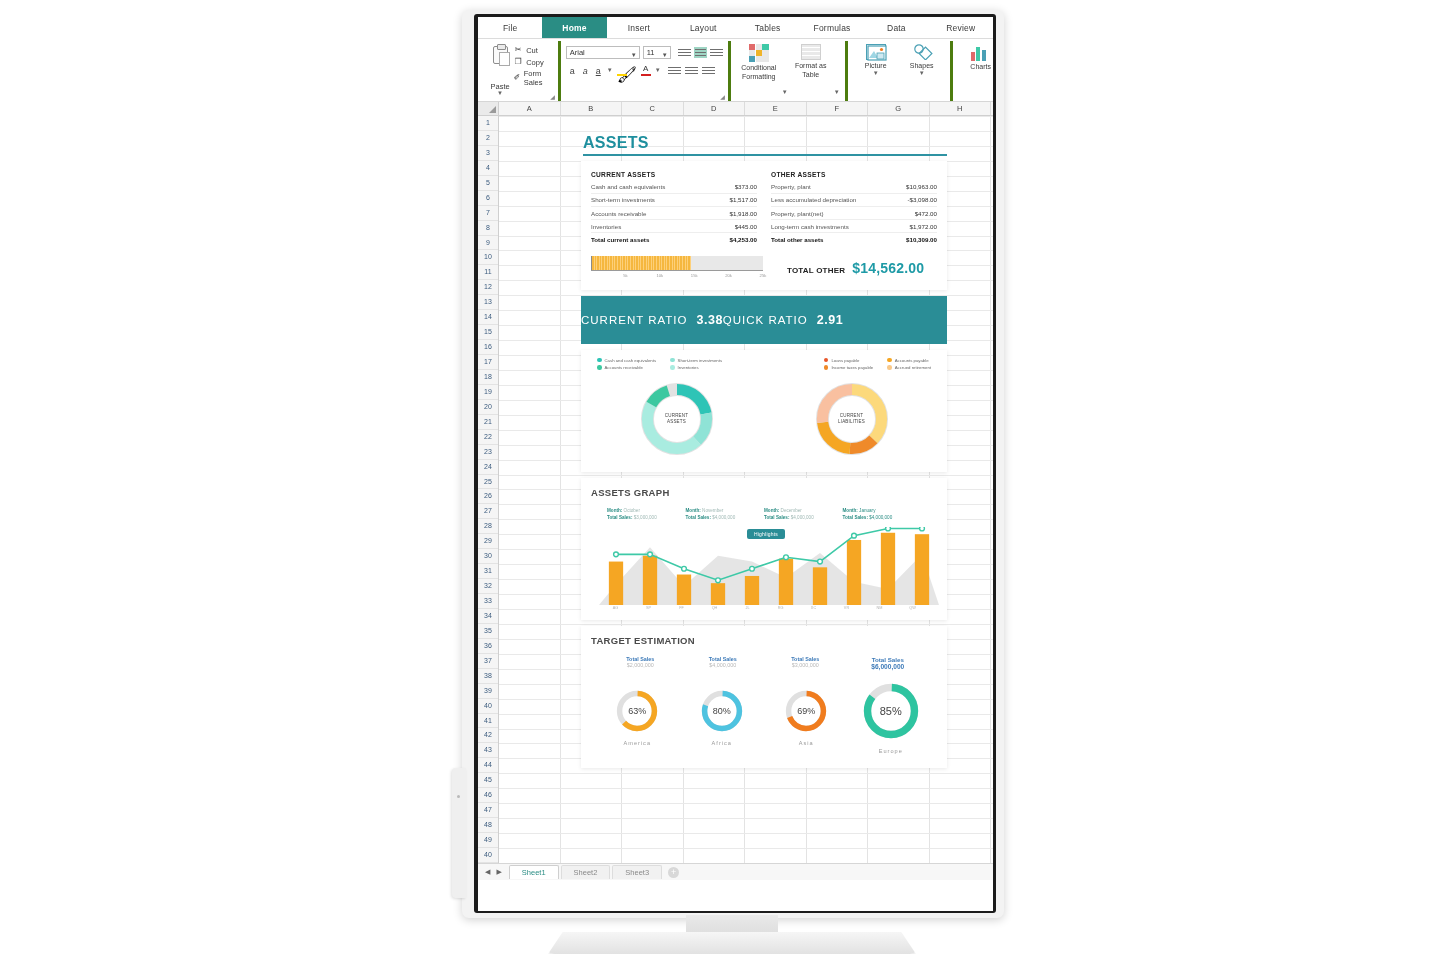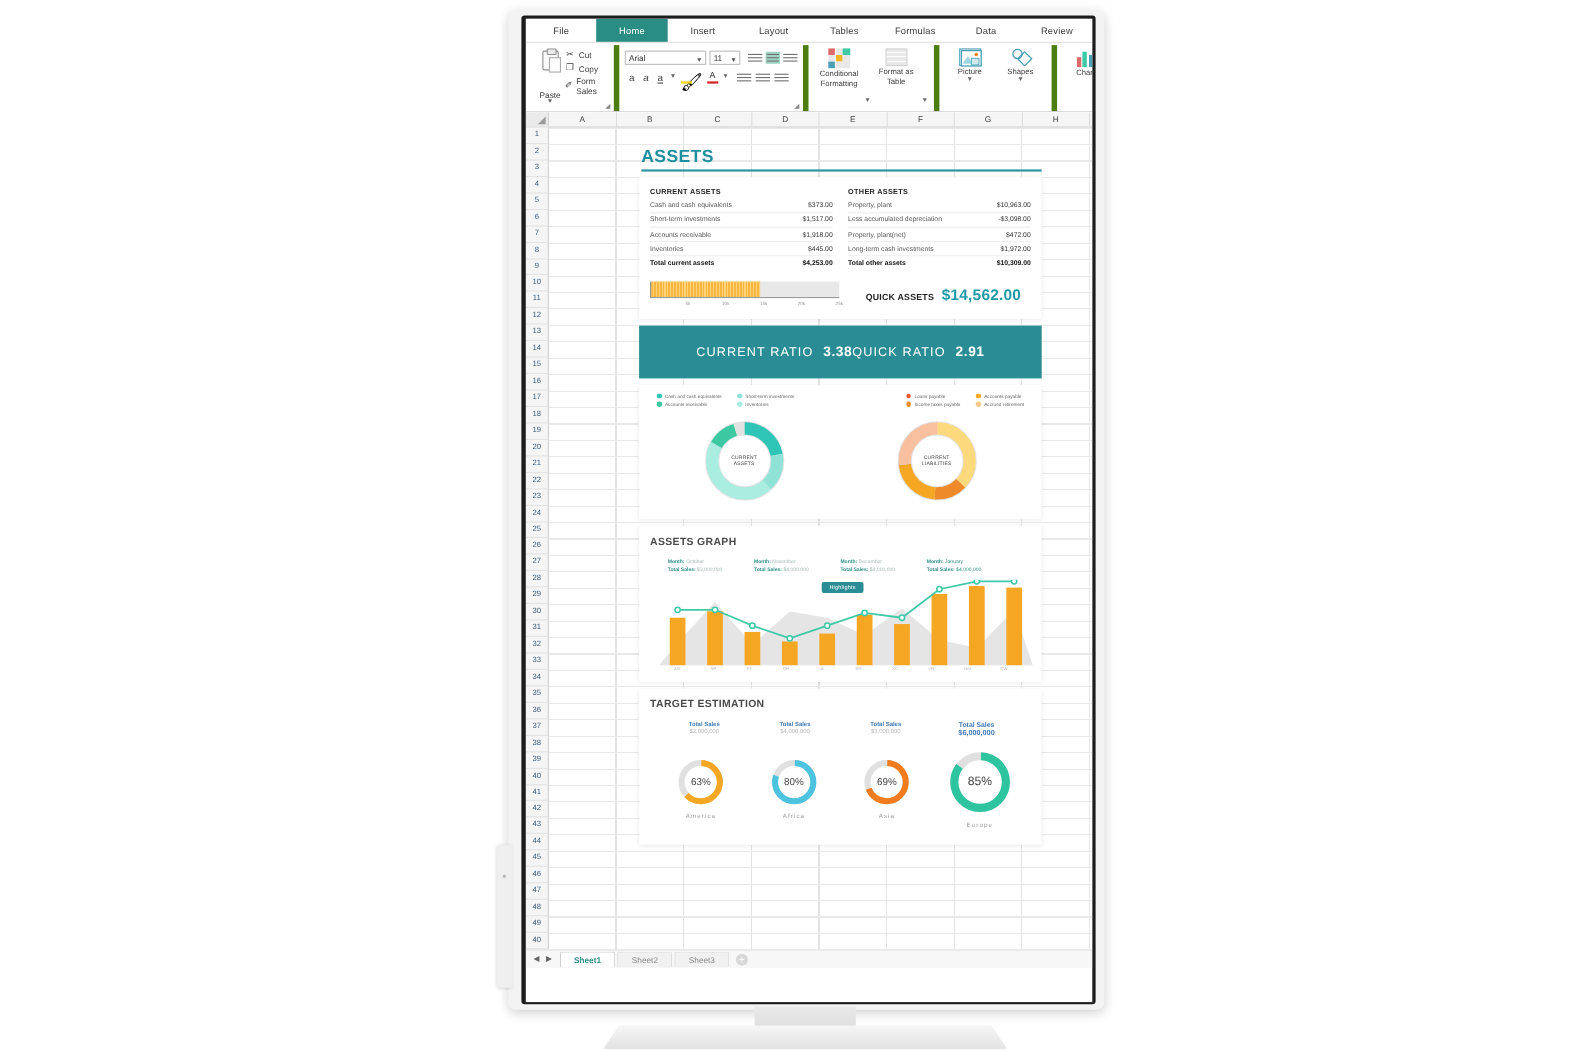--- a/index.html
+++ b/index.html
@@ -62,28 +62,28 @@
   .tabbar {
     display: flex; height: 22px; background: #ffffff;
     border-bottom: 1px solid #dcdcdc;
     align-items: stretch;
   }
   .tab {
     flex: 1; display: flex; align-items: center; justify-content: center;
     font-size: 8.5px; color: #3a3a3a; letter-spacing: .2px;
     cursor: default;
   }
-  .tab.active { background: #2a8d84; color: #ffffff; font-weight: normal; }
+  .tab.active { background: #2a8d84; color: #ffffff; font-weight: bold; }
 
   .ribbon {
     height: 63px; background: #ffffff; border-bottom: 1px solid #d6d6d6;
     display: flex; align-items: stretch; padding: 2px 0 0 4px;
   }
   .rgroup { display: flex; align-items: flex-start; position: relative; padding: 0 5px; }
-  .rgroup + .rgroup { border-left: 5px solid #4d7c0f; }
+  .rgroup + .rgroup { border-left: 3px solid #4d7c0f; }
 
   .paste-btn { width: 34px; display: flex; flex-direction: column; align-items: center; padding-top: 5px; }
   .clip-ico {
     width: 15px; height: 18px; border: 1.4px solid #8d8d8d; border-radius: 2px;
     background: #fafafa; position: relative;
   }
   .clip-ico:before {
     content: ""; position: absolute; left: 3px; top: -3px; width: 7px; height: 4px;
     border: 1.4px solid #8d8d8d; border-radius: 1px; background: #eaeaea;
   }
@@ -176,21 +176,21 @@
   .bar-box { width: 172px; }
   .bar-track { height: 14px; background: #e8e8e8; position: relative; border-left: 1.4px solid #8a8a8a; }
   .bar-fill { height: 14px; background: repeating-linear-gradient(90deg,#f5b73f 0 1.6px,#fdd07a 1.6px 2.6px); }
   .bar-axis { position: relative; height: 10px; border-top: 1px solid #9a9a9a; margin-top: 0px; }
   .bar-tick { position: absolute; top: 2px; font-size: 4.2px; color: #9a9a9a; transform: translateX(-50%); }
   .ta-label { font-size: 8px; font-weight: bold; color: #222; letter-spacing: .2px; }
   .ta-value { font-size: 14px; font-weight: bold; color: #1e9aa6; letter-spacing: .2px; }
 
   .ratio-band {
     background: #2a8d96; color: #fff; height: 48px; display: flex; align-items: center;
-    justify-content: center; margin-top: 6px;
+    justify-content: flex-start; margin-top: 6px;
   }
   .ratio-item { display: flex; align-items: baseline; gap: 9px; }
   .ratio-item .rl { font-size: 11.5px; letter-spacing: 1px; }
   .ratio-item .rv { font-size: 12.5px; font-weight: bold; letter-spacing: .5px; }
 
   .donut-card { margin-top: 6px; padding: 8px 8px 14px 8px; }
   .legend-grid { display: flex; justify-content: space-between; padding: 0 8px; }
   .legend-col { display: flex; flex-direction: column; gap: 2.5px; }
   .lg-item { display: flex; align-items: center; gap: 3px; font-size: 4.3px; color: #666; }
   .lg-dot { width: 4.5px; height: 4.5px; border-radius: 50%; flex: none; }
@@ -239,21 +239,21 @@
   
   .sheettabs {
     height: 17px; background: #f7f7f7; border-top: 1px solid #d6d6d6;
     display: flex; align-items: center; padding-left: 4px; gap: 0;
   }
   .nav-arrows { display: flex; gap: 6px; font-size: 7px; color: #666; padding: 0 7px 0 3px; }
   .stab {
     font-size: 7.5px; color: #8a8a8a; padding: 2px 12px; border: 1px solid #ddd;
     border-bottom: none; background: #f1f1f1; border-radius: 2px 2px 0 0; margin-right: 2px;
   }
-  .stab.active { color: #2a8d84; font-weight: bold; background: #ffffff; border-color: #cfcfcf; }
+  .stab.active { color: #2a8d84; font-weight: normal; background: #ffffff; border-color: #cfcfcf; }
   .addsheet {
     width: 11px; height: 11px; border-radius: 50%; background: #d8d8d8; color: #fff;
     font-size: 9px; line-height: 10px; text-align: center; margin-left: 4px;
   }
   .statusbar {
     height: 15px; background: #2a8d84; color: #ffffff; font-size: 7.5px;
     display: flex; align-items: center; padding-left: 8px; letter-spacing: .2px;
   }
 </style>
 </head>
@@ -557,21 +557,21 @@
                   </div>
                   <div class="bar-axis" id="bar-axis">
                       <span class="bar-tick" style="left: 20%;">5k</span>
                       <span class="bar-tick" style="left: 40%;">10k</span>
                       <span class="bar-tick" style="left: 60%;">15k</span>
                       <span class="bar-tick" style="left: 80%;">20k</span>
                       <span class="bar-tick" style="left: 100%;">25k</span>
                     </div>
                 </div>
                 <div style="display:flex;align-items:baseline;gap:7px;margin-left:14px">
-                  <span class="ta-label">QUICK ASSETS</span>
+                  <span class="ta-label">TOTAL OTHER</span>
                   <span class="ta-value">$14,562.00</span>
                 </div>
               </div>
             </div>
 
             <div class="ratio-band" id="ratio-band">
                 <div class="ratio-item">
                   <span class="rl">CURRENT RATIO</span>
                   <span class="rv">3.38</span>
                 </div>

